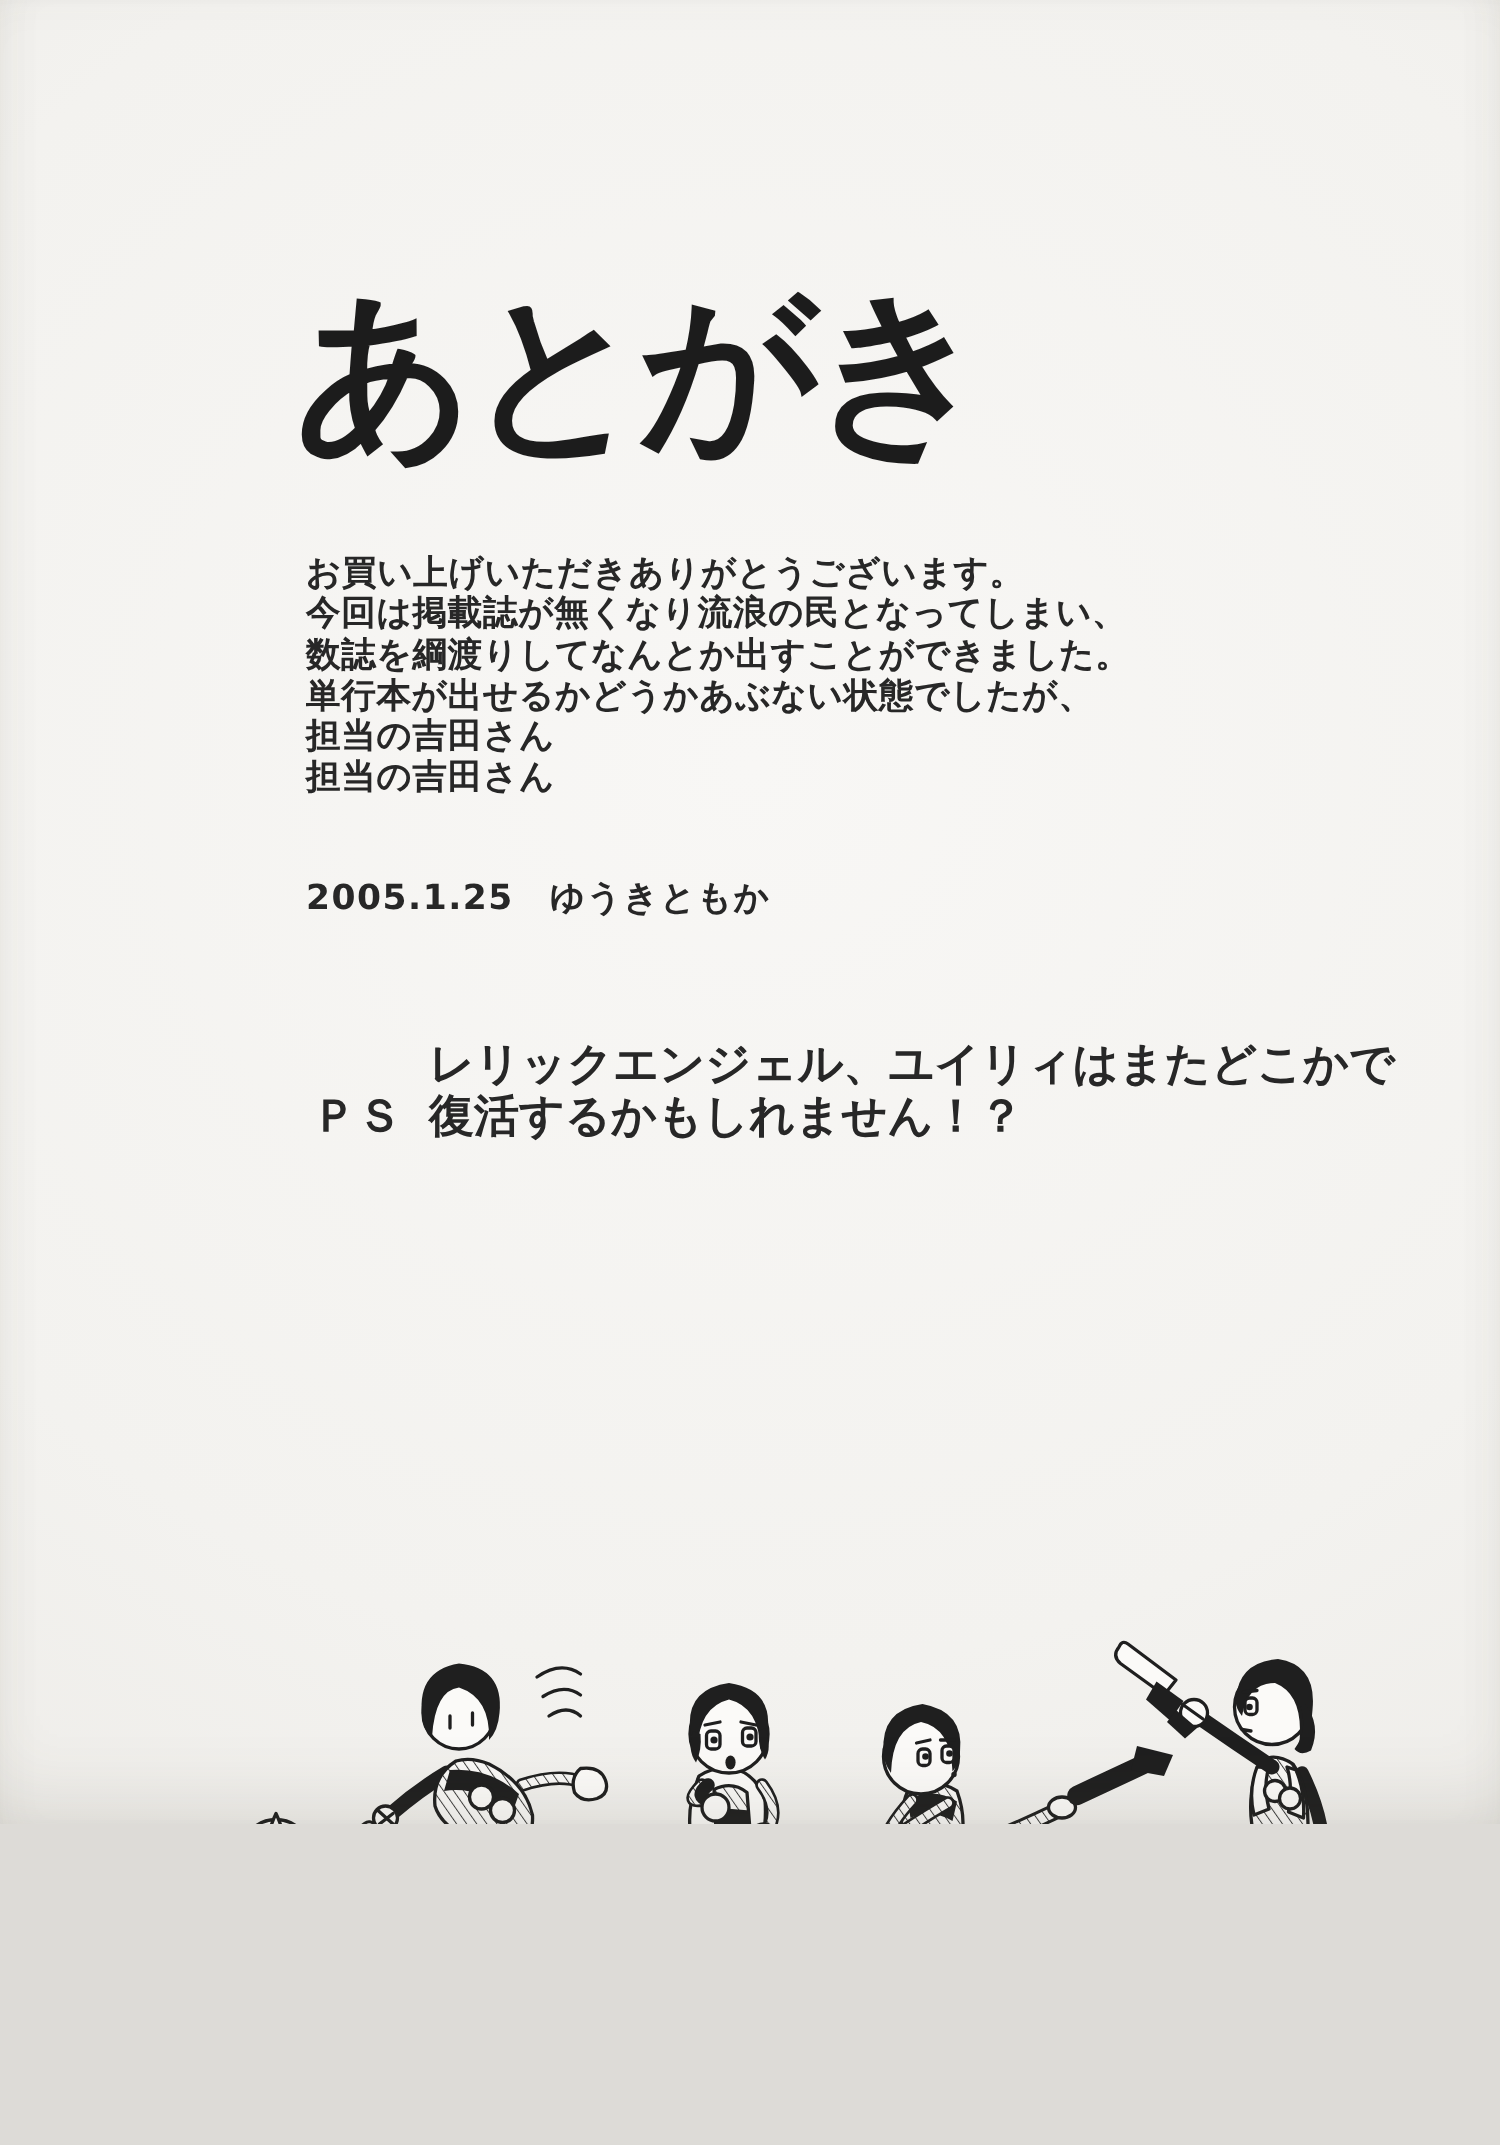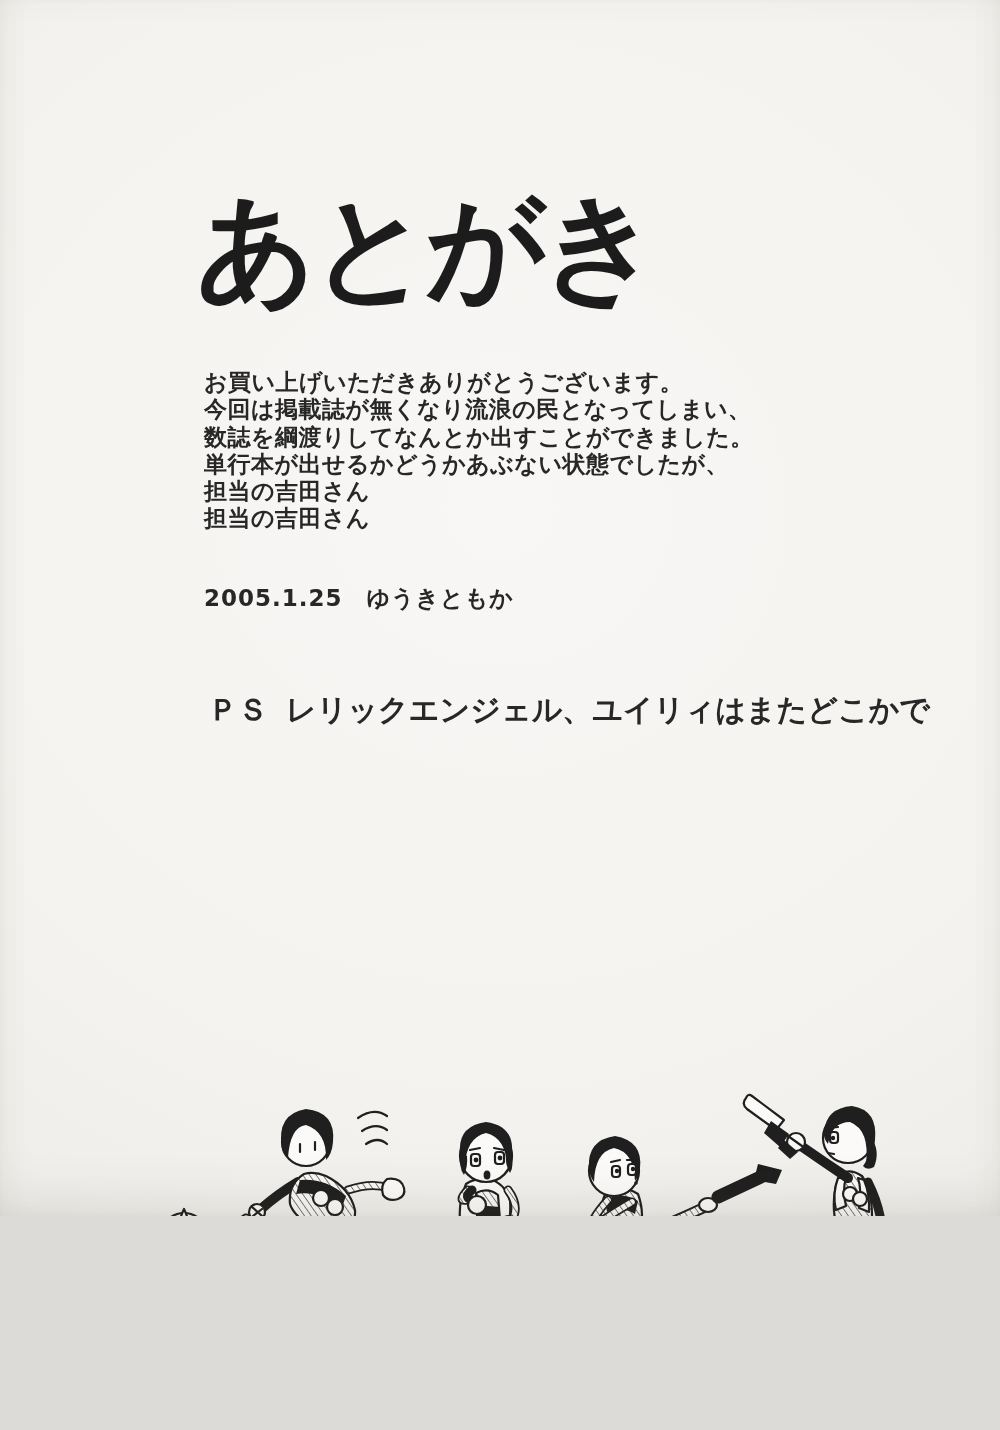--- a/index.html
+++ b/index.html
@@ -67,20 +67,21 @@
     <div>担当の吉田さん</div>
     <div>担当の吉田さん</div>
   </div>
 
   <div class="date-line">2005.1.25　ゆうきともか</div>
 
   <div class="ps">
     <span class="ps-label">ＰＳ</span>
     <div class="ps-lines">
       <div>レリックエンジェル、ユイリィはまたどこかで</div>
+      <div>復活するかもしれません！？</div>
     </div>
   </div>
 
   <svg class="illustration" viewBox="0 0 870 300" xmlns="http://www.w3.org/2000/svg">
     <defs>
       <pattern id="ht" width="5.5" height="5.5" patternUnits="userSpaceOnUse" patternTransform="rotate(-35)">
         <rect width="5.5" height="5.5" fill="#f9f8f6"></rect>
         <line x1="0" y1="0" x2="0" y2="5.5" stroke="#3a3a3a" stroke-width="1.3"></line>
       </pattern>
     </defs>

